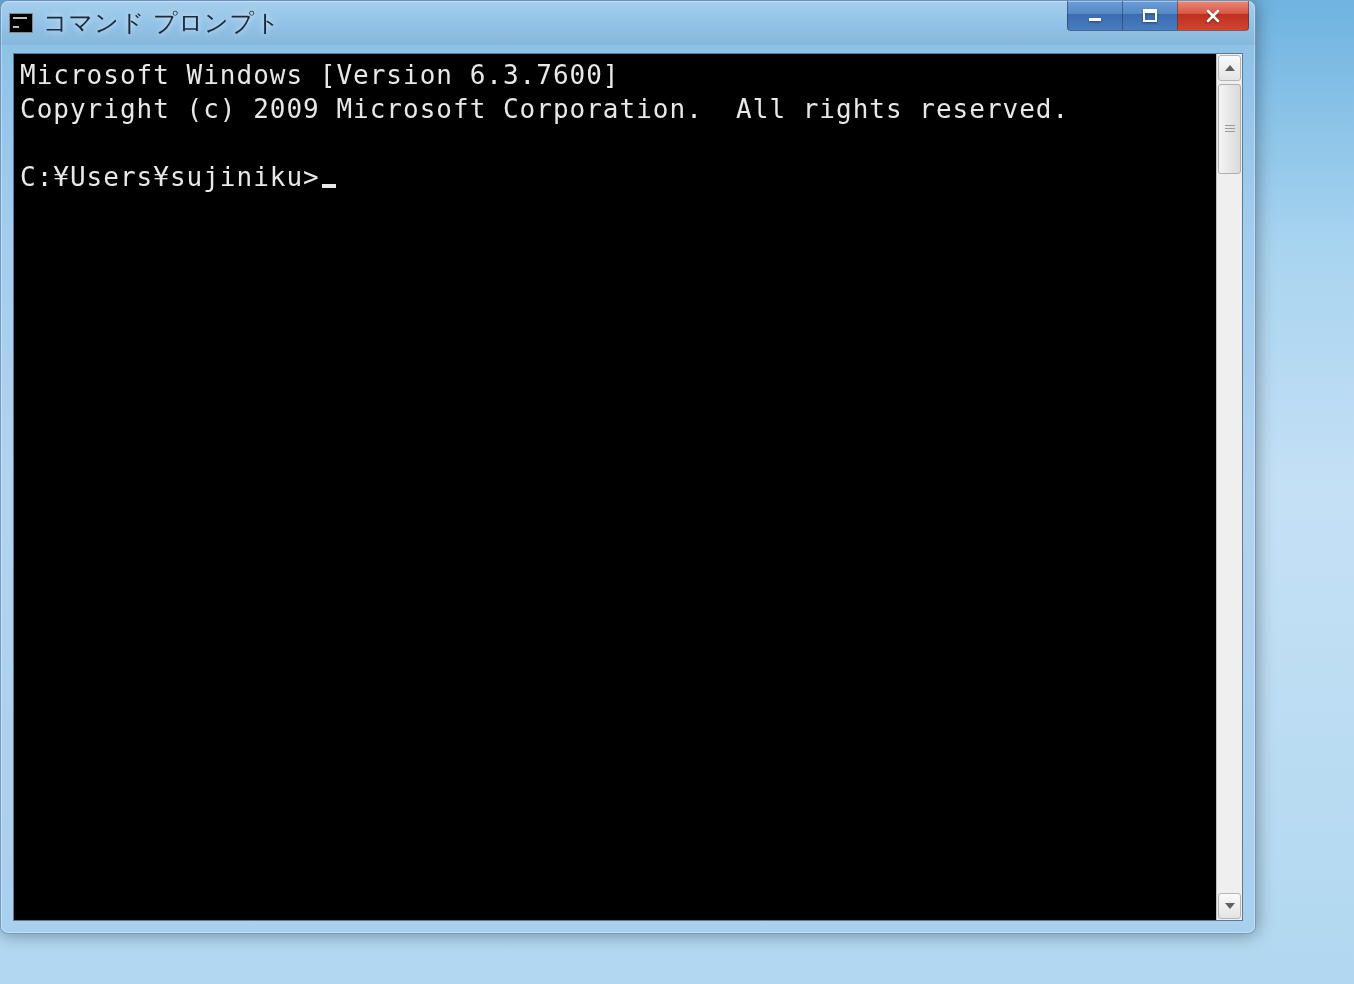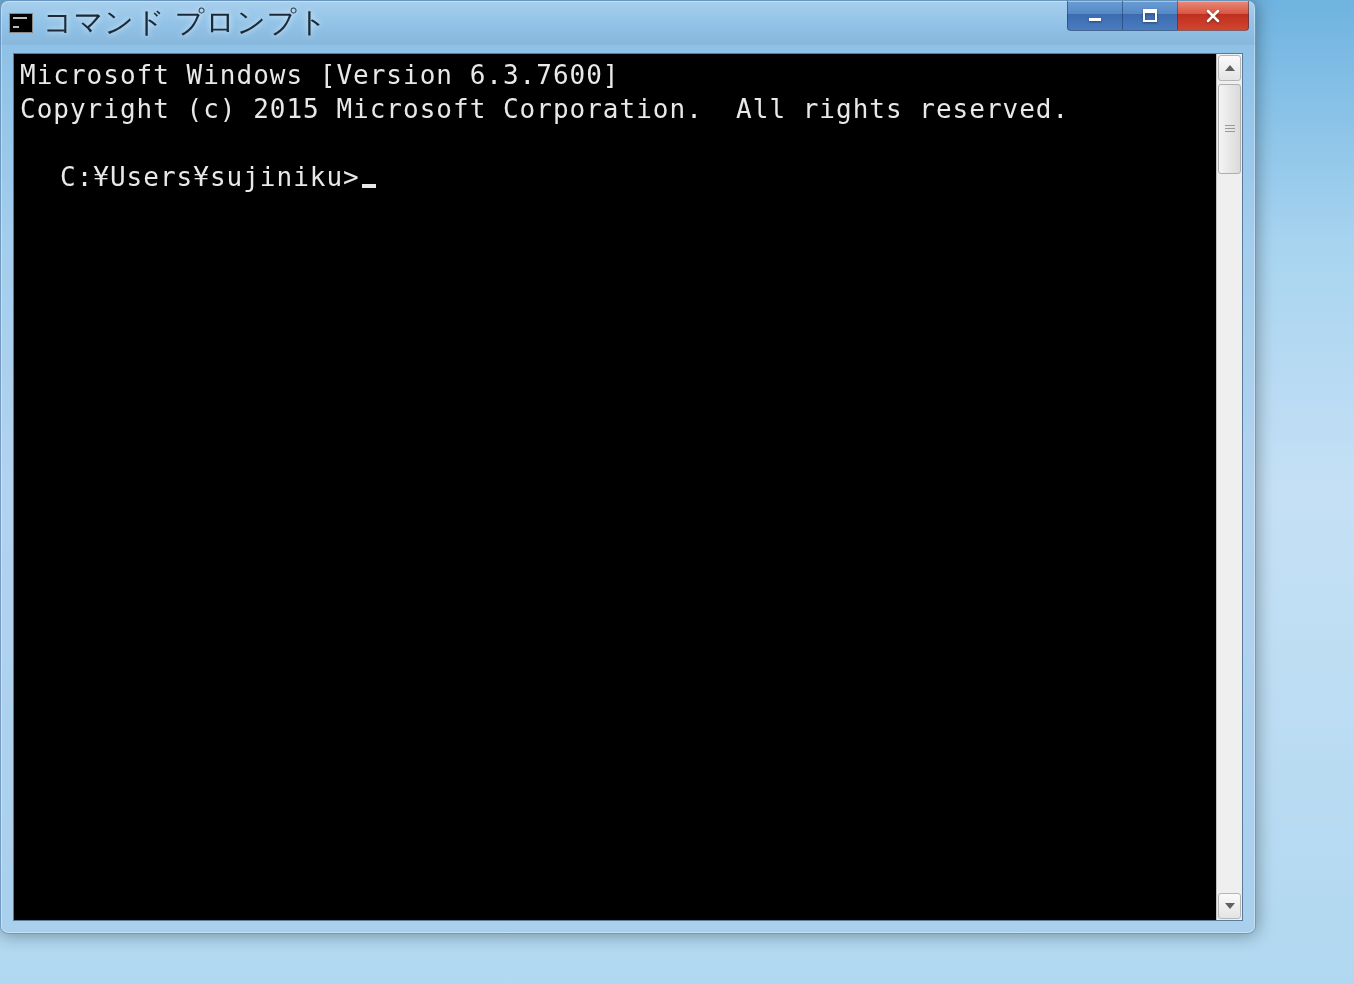--- a/index.html
+++ b/index.html
@@ -60,21 +60,21 @@
       content: "";
       position: absolute;
       left: 3px;
       bottom: 4px;
       width: 6px;
       height: 2px;
       background: #bbb;
     }
     .title-text {
       color: #1a2a3a;
-      font-size: 29px;
+      font-size: 24px;
       text-shadow: 0 0 6px rgba(255,255,255,0.8);
       white-space: nowrap;
       letter-spacing: 1px;
     }
     .win-controls {
       position: absolute;
       right: 6px;
       top: 0;
       display: flex;
       gap: 0;
@@ -121,21 +121,21 @@
       background: #000;
       color: #e8e8e8;
       font-family: "MS Gothic", "Consolas", monospace;
       font-size: 26px;
       line-height: 34px;
       padding: 4px 0 4px 6px;
       white-space: pre;
       letter-spacing: 1px;
       overflow: hidden;
     }
-    .prompt-line { display: inline; margin-left: 40px; }
+    .prompt-line { display: inline; }
     .cursor {
       display: inline-block;
       width: 14px;
       height: 4px;
       background: #e8e8e8;
       vertical-align: baseline;
       margin-left: 2px;
       position: relative;
       top: 2px;
     }
@@ -205,21 +205,21 @@
       <div class="win-btn close">
         <svg width="18" height="18" viewBox="0 0 18 18">
           <path d="M4 4 L14 14 M14 4 L4 14" stroke="#fff" stroke-width="2.5" stroke-linecap="round"></path>
         </svg>
       </div>
     </div>
   </div>
 
   <div class="client-frame">
     <div class="terminal"><span>Microsoft Windows [Version 6.3.7600]</span>
-<span>Copyright (c) 2015 Microsoft Corporation.  All rights reserved.</span>
+<span>Copyright (c) 2009 Microsoft Corporation.  All rights reserved.</span>
 <span></span>
 <span class="prompt-line">C:¥Users¥sujiniku&gt;</span><span class="cursor"></span></div>
 
     <div class="scrollbar">
       <div class="sb-btn">
         <svg width="10" height="6" viewBox="0 0 10 6">
           <path d="M0 6 L5 0 L10 6 Z" fill="#606060"></path>
         </svg>
       </div>
       <div class="sb-track">

